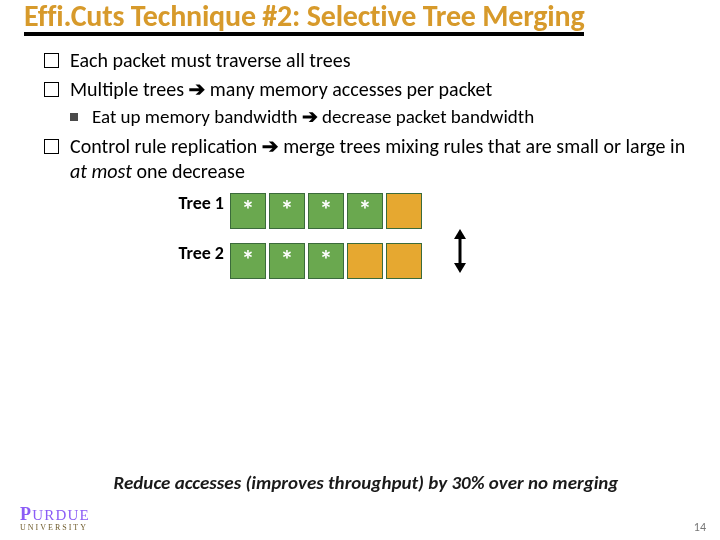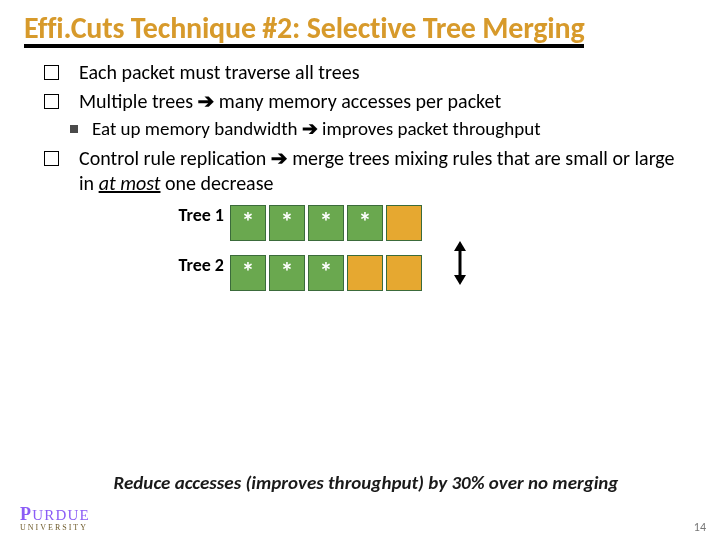--- a/index.html
+++ b/index.html
@@ -1,25 +1,25 @@
 <!DOCTYPE html>
 <html><head>
 <meta charset="utf-8">
 <style>
   html,body{margin:0;padding:0}
   body{width:720px;height:540px;background:#fff;font-family:"Segoe UI",Calibri,Arial,sans-serif;color:#000;position:relative;overflow:hidden}
-  .title-wrap{padding:12px 22px 2px 24px}
+  .title-wrap{padding:0 22px 2px 24px}
   .title{font-size:30px;font-weight:700;color:#d79a2b;line-height:1.08;letter-spacing:-0.2px;border-bottom:4px solid #000;display:inline-block;padding-bottom:0}
   .content{padding:6px 30px 0 44px;font-size:20px;line-height:1.22}
-  .bullet{position:relative;margin:4px 0 4px 0;padding-left:35px}
+  .bullet{position:relative;margin:4px 0 4px 0;padding-left:26px}
   .bullet .box{position:absolute;left:0;top:5px;width:13px;height:13px;border:1.6px solid #000;background:#fff}
   .sub{position:relative;margin:2px 0 6px 26px;padding-left:22px;font-size:19px}
   .sub .sq{position:absolute;left:0;top:8px;width:8px;height:8px;background:#4a4a4a}
   .arrow{font-family:"Segoe UI Symbol","Arial Unicode MS",sans-serif;font-weight:700}
-  .ui{text-decoration:underline;font-style:italic}
+  .ui{font-style:italic}
   .trees{margin:10px 0 0 120px}
   .trow{display:flex;align-items:flex-start;margin:6px 0}
   .tlabel{font-size:18px;font-weight:600;width:60px;text-align:right;margin-right:6px}
   .cells{display:flex;gap:3px}
   .cell{width:34px;height:34px;border:1.5px solid #3b6b3b;display:flex;align-items:center;justify-content:center;font-size:26px;font-weight:700;color:#fff}
   .g{background:#6aa84f}
   .y{background:#e6a830;color:#e6a830}
   .dbl{position:relative;margin-left:4px}
   .dbl svg{display:block}
   .footline{position:absolute;left:12px;right:0;bottom:46px;text-align:center;font-style:italic;font-weight:600;font-size:19px;color:#1a1a1a}
@@ -42,21 +42,21 @@
     <span class="box"></span>
     <span>Each packet must traverse all trees</span>
   </div>
 
   <div class="bullet">
     <span class="box"></span>
     <span>Multiple trees </span><span class="arrow">➔</span><span> many memory accesses per packet</span>
   </div>
   <div class="sub">
     <span class="sq"></span>
-    <span>Eat up memory bandwidth </span><span class="arrow">➔</span><span> improves packet throughput</span>
+    <span>Eat up memory bandwidth </span><span class="arrow">➔</span><span> decrease packet bandwidth</span>
   </div>
 
   <div class="bullet">
     <span class="box"></span>
   </div>
 
   <div class="bullet">
     <span class="box"></span>
     <span>Control rule replication </span><span class="arrow">➔</span><span> merge trees mixing rules that are small or large in </span><span class="ui">at most</span><span> one decrease</span>
   </div>

